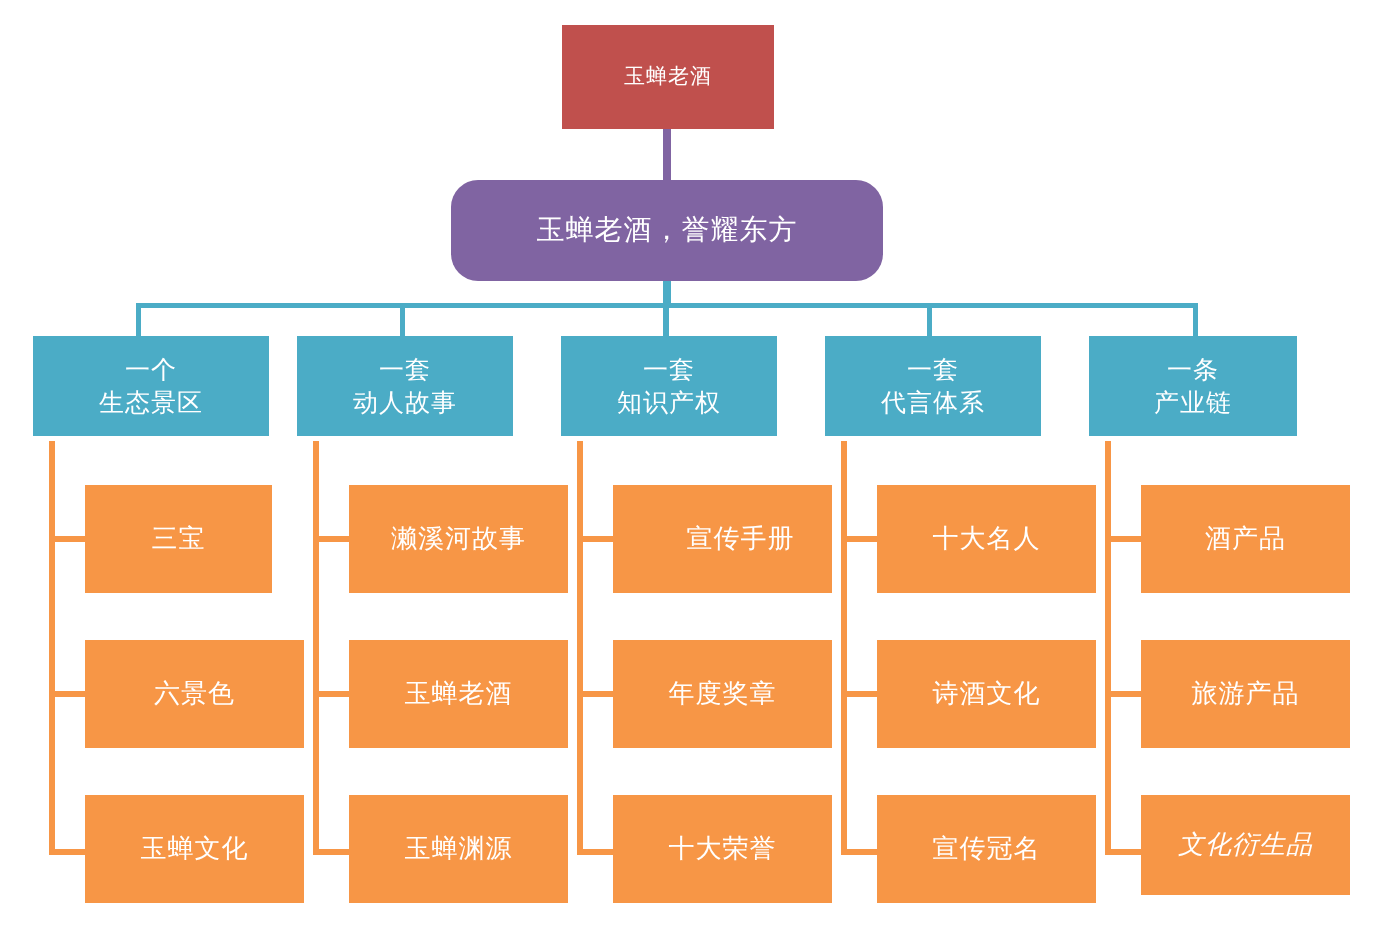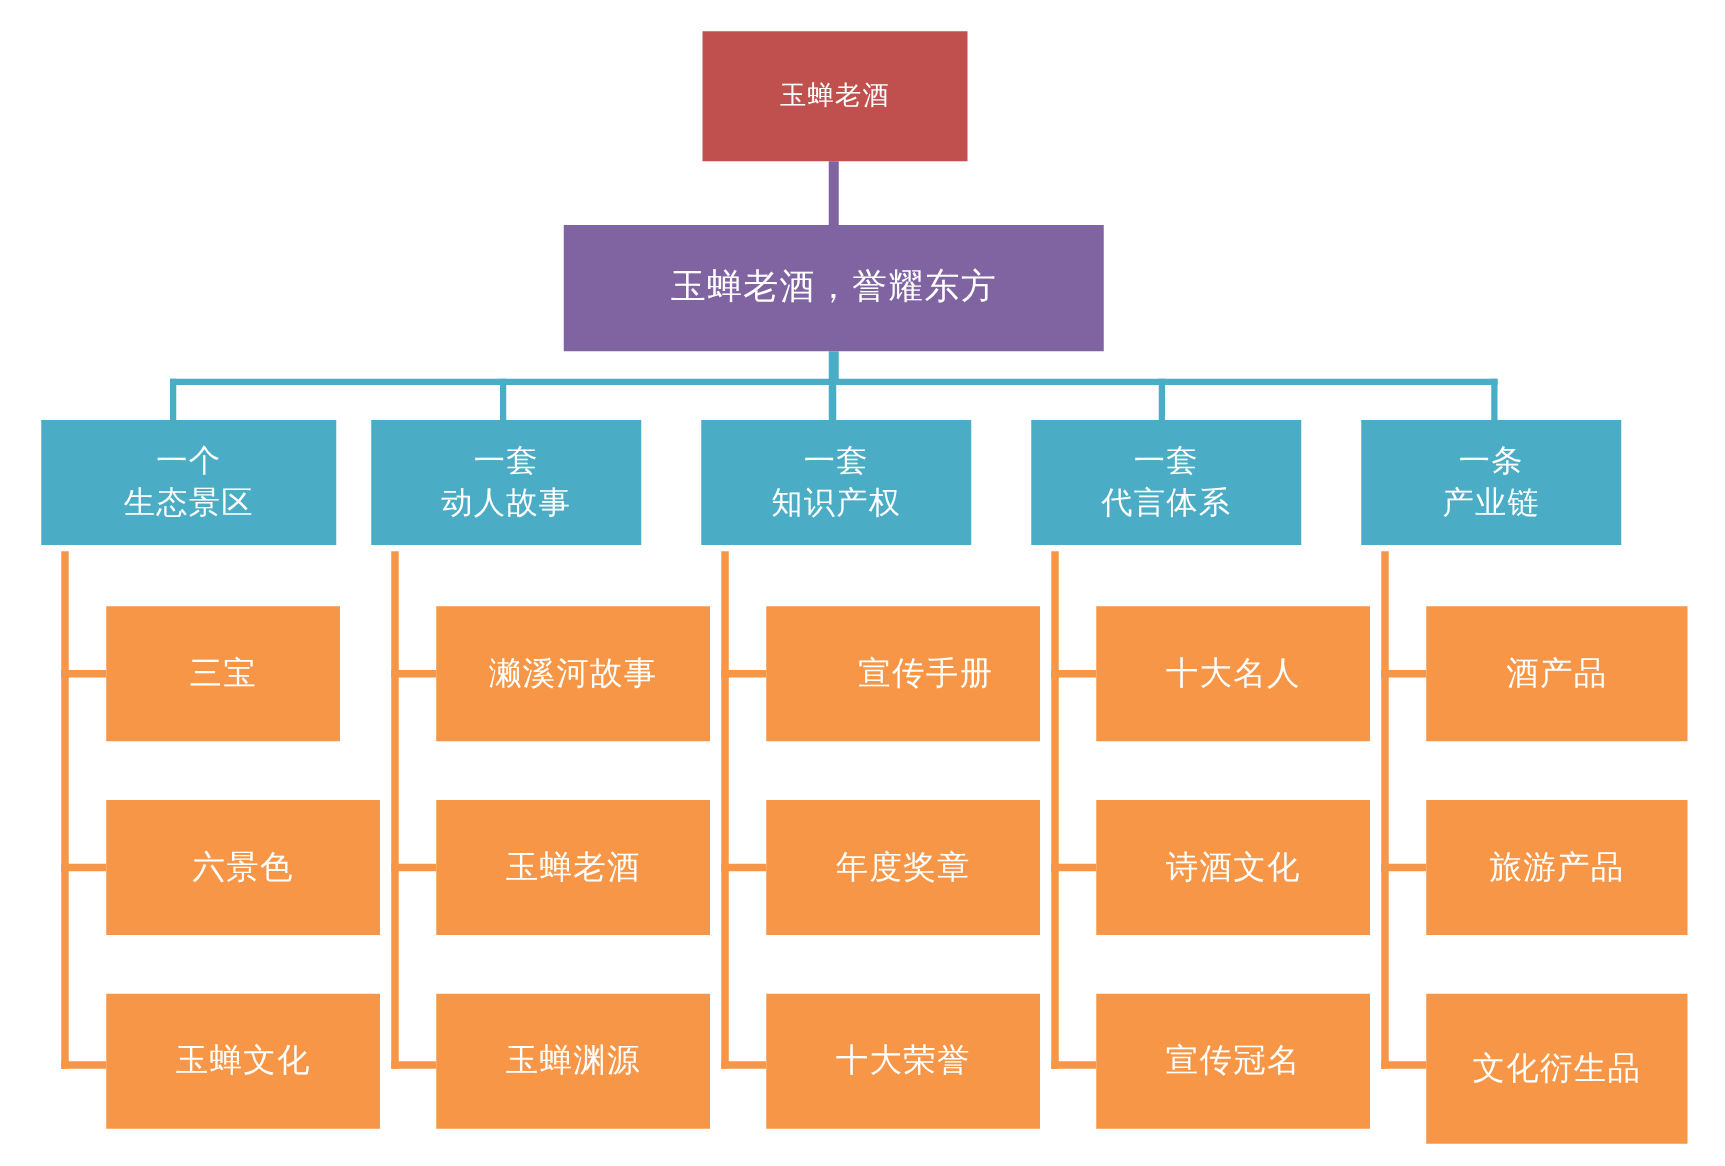--- a/index.html
+++ b/index.html
@@ -59,21 +59,21 @@
 </style>
 </head>
 <body>
 
 <div id="canvas">
 
   <div class="node node-root" style="left:562px; top:25px; width:212px; height:104px;">玉蝉老酒</div>
 
   <div class="conn conn-purple" style="left:663px; top:129px; width:8px; height:51px;"></div>
 
-  <div class="node node-slogan" style="left:451px; top:180px; width:432px; height:101px;">玉蝉老酒，誉耀东方</div>
+  <div class="node node-slogan" style="left:451px; top:180px; width:432px; height:101px;border-radius:27px;">玉蝉老酒，誉耀东方</div>
 
   <div class="conn conn-teal" style="left:663px; top:281px; width:8px; height:25px;"></div>
   <div class="conn conn-teal" style="left:136px; top:303px; width:1062px; height:5px;"></div>
 
   <div class="conn conn-teal" style="left:136px; top:303px; width:5px; height:34px;"></div>
   <div class="conn conn-teal" style="left:400px; top:303px; width:5px; height:34px;"></div>
   <div class="conn conn-teal" style="left:663px; top:303px; width:6px; height:34px;"></div>
   <div class="conn conn-teal" style="left:927px; top:303px; width:5px; height:34px;"></div>
   <div class="conn conn-teal" style="left:1193px; top:303px; width:5px; height:34px;"></div>
 
@@ -118,15 +118,15 @@
   <div class="node node-leaf" style="left:877px; top:795px; width:219px; height:108px;">宣传冠名</div>
 
   <div class="node node-branch" style="left:1089px; top:336px; width:208px; height:100px;">一条
 产业链</div>
   <div class="conn conn-orange" style="left:1105px; top:441px; width:6px; height:414px;"></div>
   <div class="conn conn-orange" style="left:1105px; top:536px; width:36px; height:6px;"></div>
   <div class="conn conn-orange" style="left:1105px; top:691px; width:36px; height:6px;"></div>
   <div class="conn conn-orange" style="left:1105px; top:849px; width:36px; height:6px;"></div>
   <div class="node node-leaf" style="left:1141px; top:485px; width:209px; height:108px;">酒产品</div>
   <div class="node node-leaf" style="left:1141px; top:640px; width:209px; height:108px;">旅游产品</div>
-  <div class="node node-leaf" style="left:1141px; top:795px; width:209px; height:120px;">文化衍生品</div>
+  <div class="node node-leaf" style="left:1141px; top:795px; width:209px; height:100px;font-style:italic;">文化衍生品</div>
 
 </div>
 
 </body></html>

